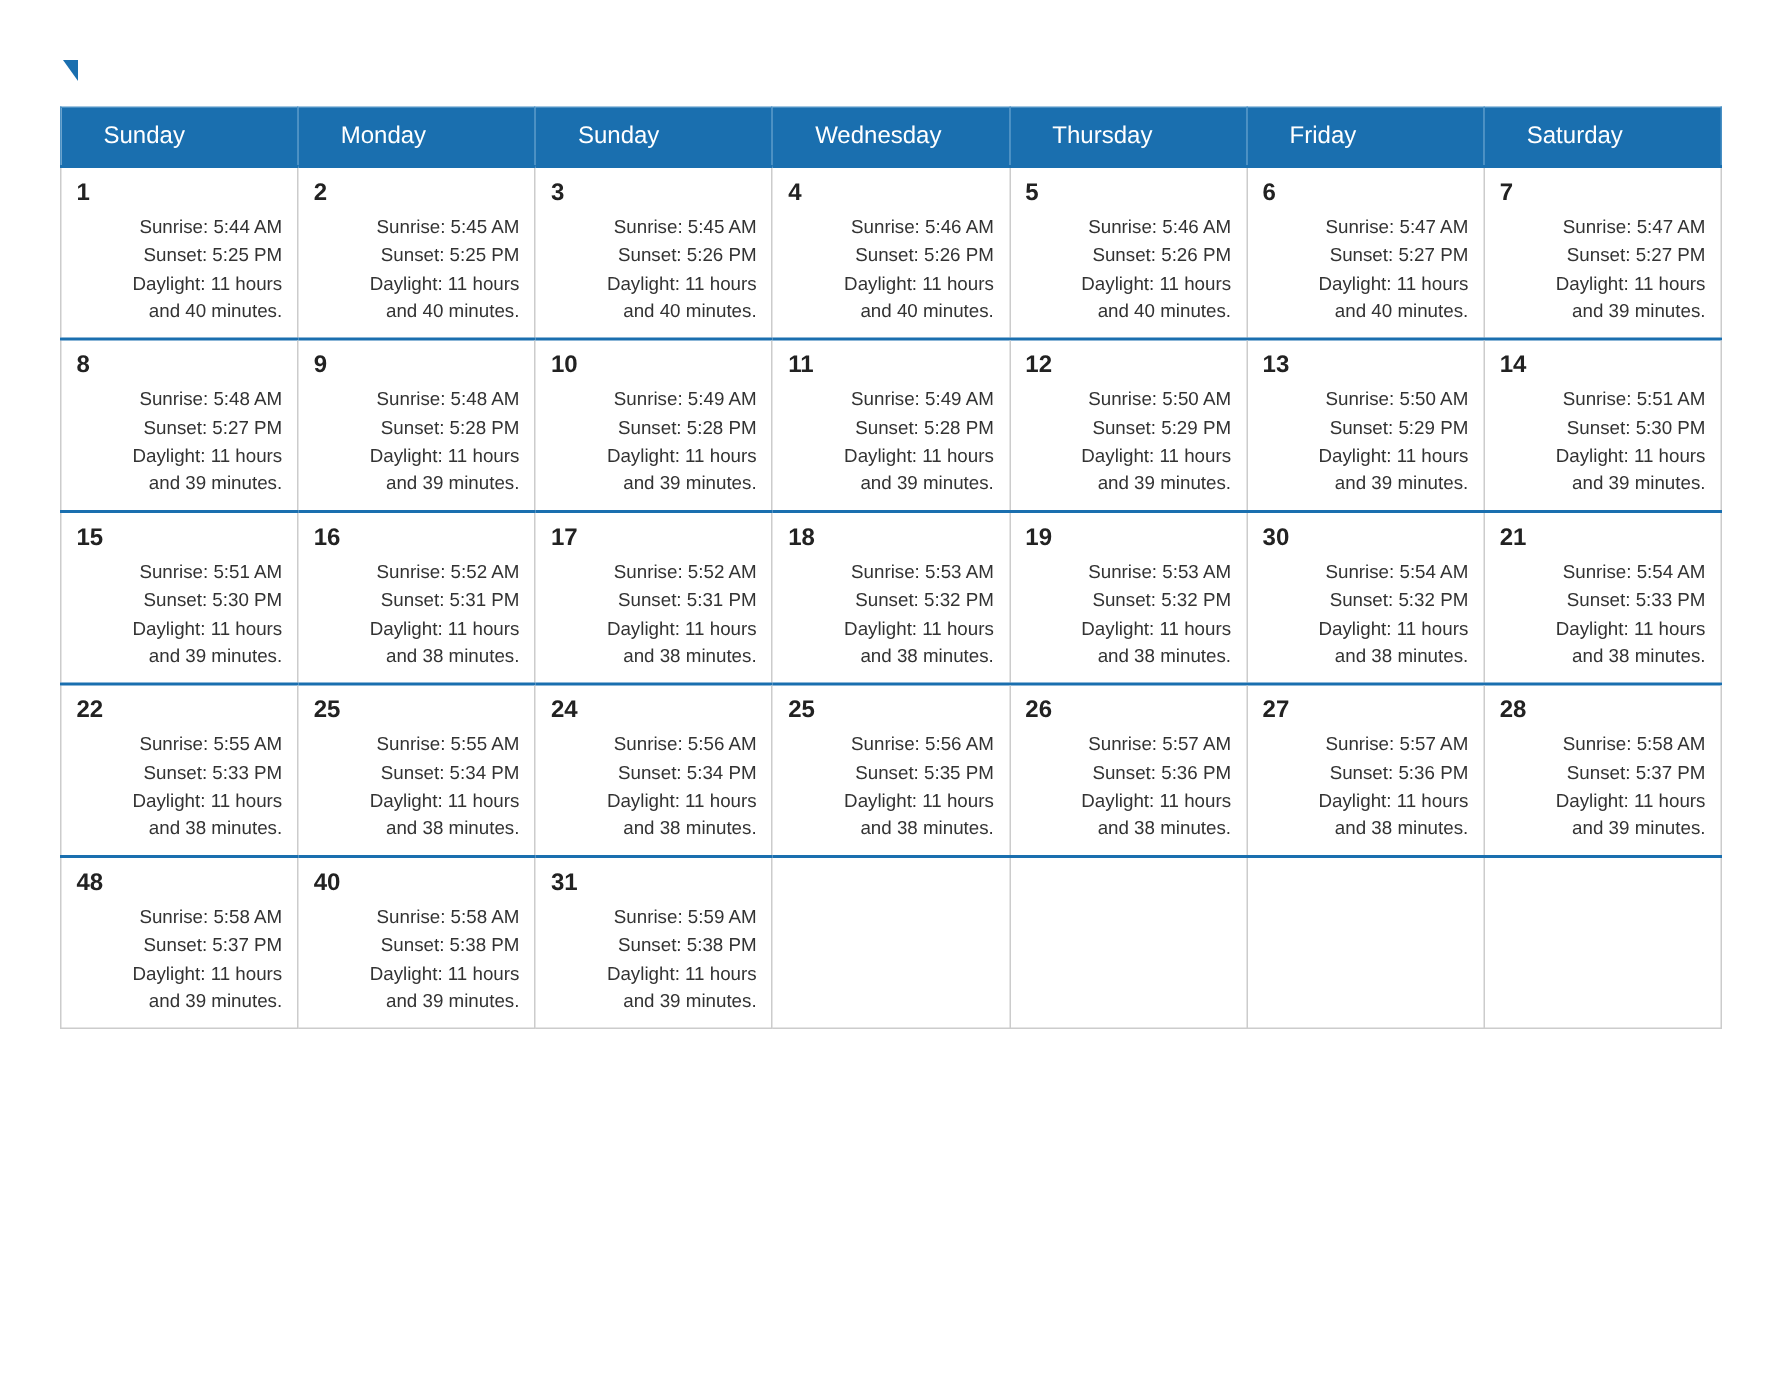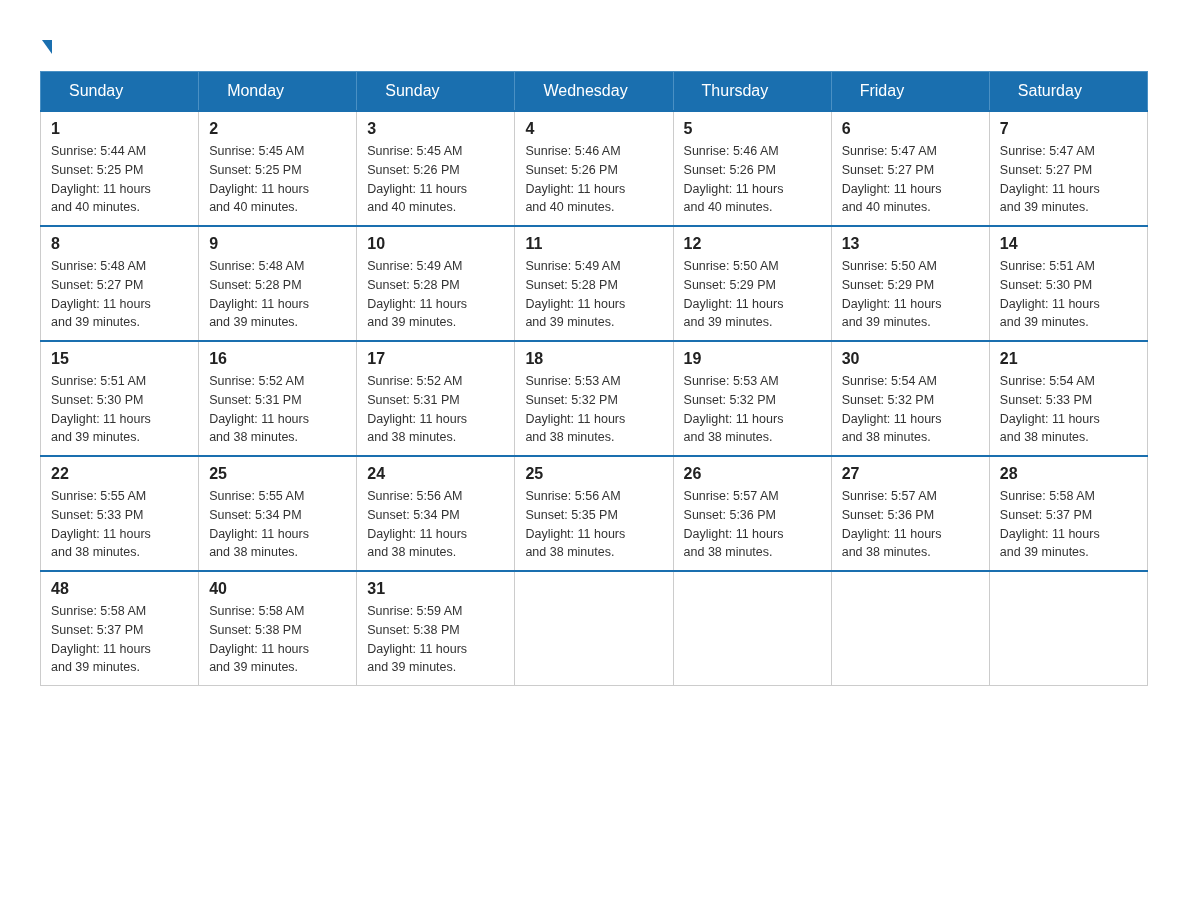--- a/index.html
+++ b/index.html
@@ -86,20 +86,21 @@
       font-size: 16px;
       font-weight: bold;
       color: #222;
       display: block;
       margin-bottom: 4px;
     }
     .day-info {
       font-size: 12.5px;
       color: #333;
       line-height: 1.5;
+      text-align: right;
     }
     .week-row td {
       border-top: 2px solid #1a6faf;
     }
   </style>
 </head>
 <body>
 
 <div class="header">
   <div class="logo">

